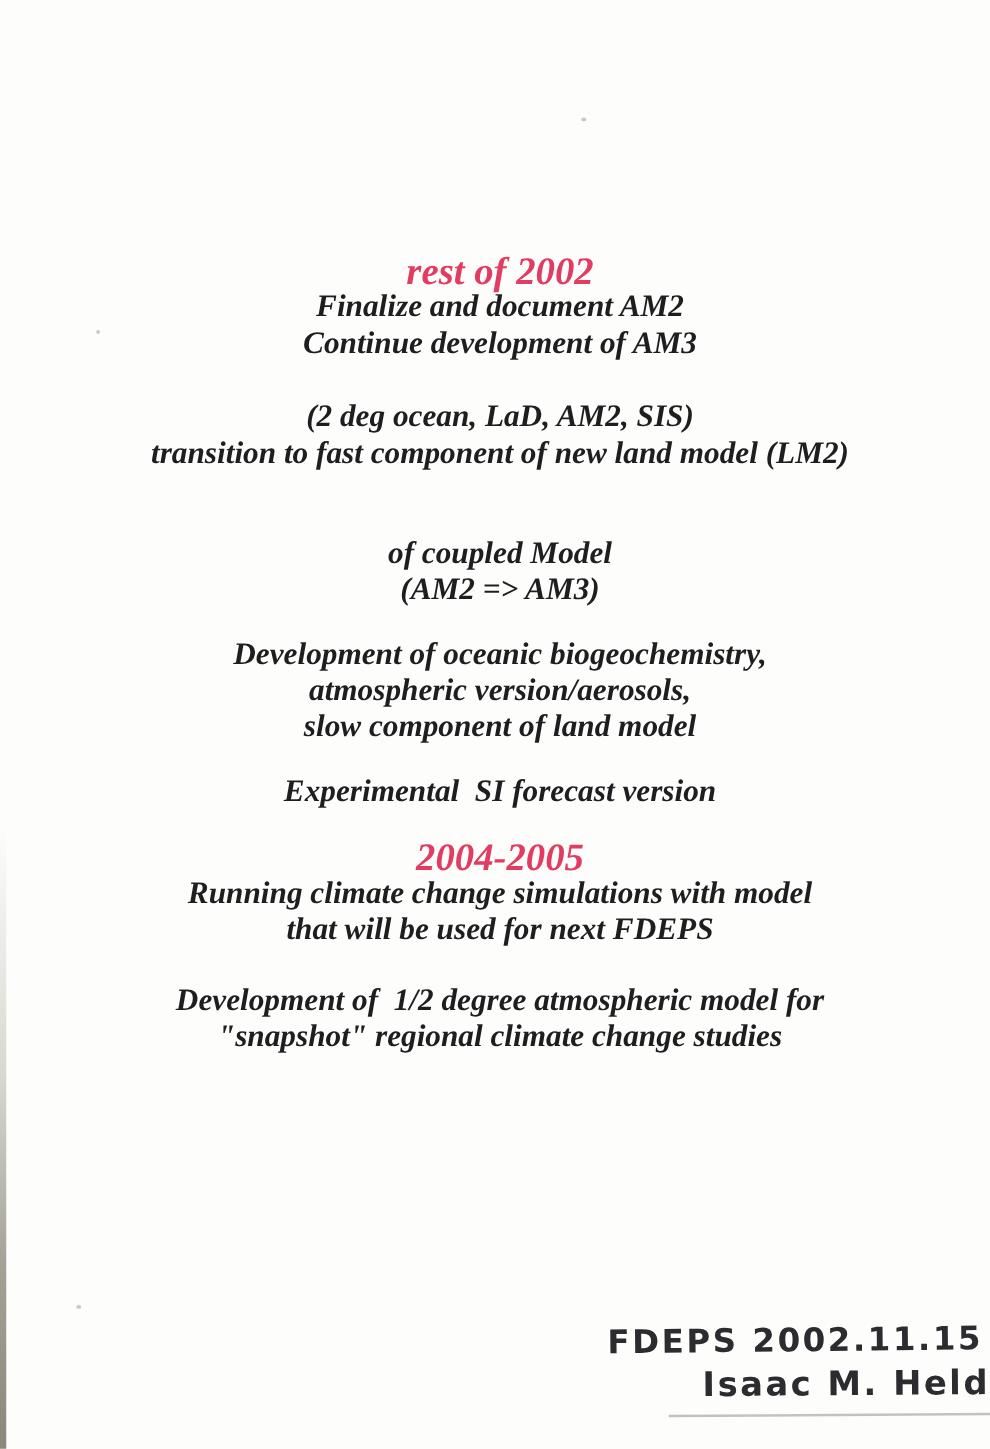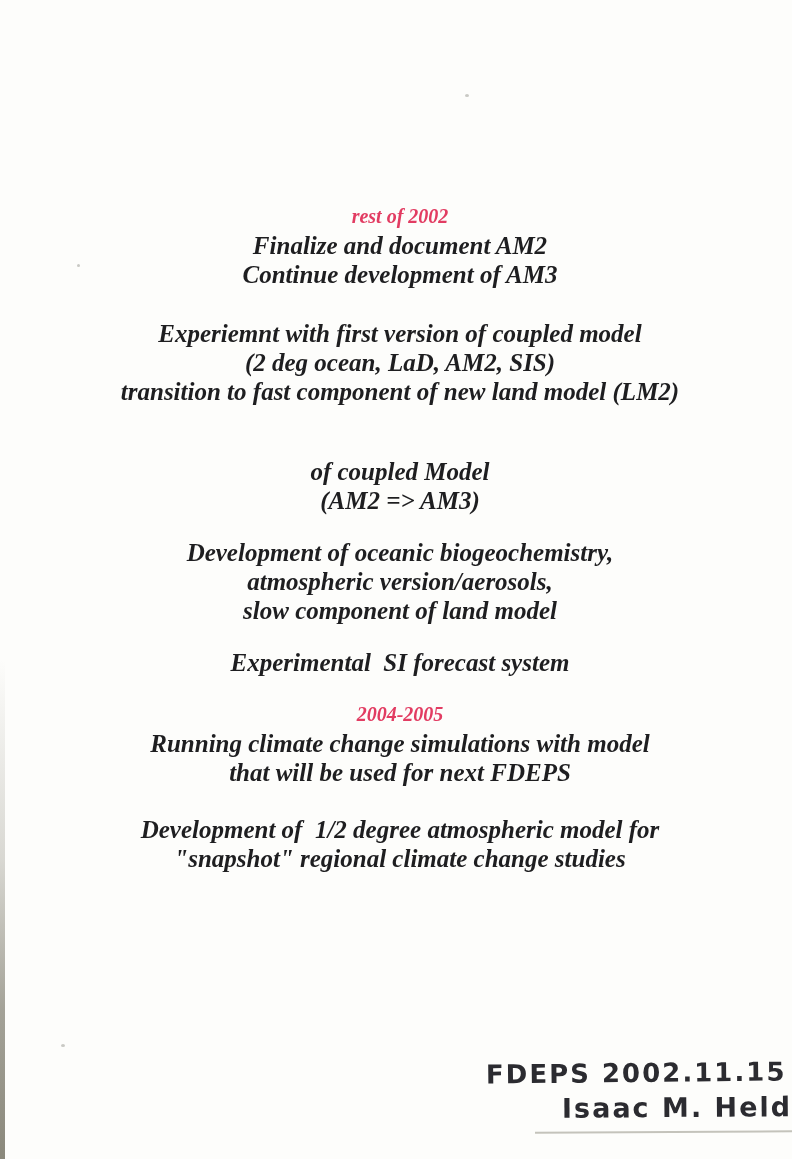--- a/index.html
+++ b/index.html
@@ -21,21 +21,21 @@
     top: 202px;
     left: 8px;
     width: 784px;
     text-align: center;
     color: var(--ink, #1e1e20);
   }
   .timeline-section { }
   .sec-1 { margin-top: 51px; }
   .sec-2 { margin-top: 23px; }
   .heading {
-    font-size: 20px;
+    font-size: 31px;
     line-height: 29px;
     font-weight: bold;
     font-style: italic;
     color: var(--accent, #e23c62);
   }
   .line {
     font-size: 25px;
     line-height: 29px;
     font-weight: bold;
     font-style: italic;
@@ -102,37 +102,36 @@
 <div class="page">
 
   <div class="content" id="sections">
       <section class="timeline-section sec-0">
         <h2 class="heading">rest of 2002</h2>
         <div class="block">
           <p class="line">Finalize and document AM2</p>
           <p class="line">Continue development of AM3</p>
         </div>
         <div class="block">
-          <p class="line">Experiemnt with first version of coupled model</p>
           <p class="line">(2 deg ocean, LaD, AM2, SIS)</p>
           <p class="line">transition to fast component of new land model (LM2)</p>
         </div>
       </section>
       <section class="timeline-section sec-1">
         <div class="block">
           <p class="line">of coupled Model</p>
           <p class="line">(AM2 =&gt; AM3)</p>
         </div>
         <div class="block">
           <p class="line">Development of oceanic biogeochemistry,</p>
           <p class="line">atmospheric version/aerosols,</p>
           <p class="line">slow component of land model</p>
         </div>
         <div class="block">
-          <p class="line">Experimental  SI forecast system</p>
+          <p class="line">Experimental  SI forecast version</p>
         </div>
       </section>
       <section class="timeline-section sec-2">
         <h2 class="heading">2004-2005</h2>
         <div class="block">
           <p class="line">Running climate change simulations with model</p>
           <p class="line">that will be used for next FDEPS</p>
         </div>
         <div class="block">
           <p class="line">Development of  1/2 degree atmospheric model for</p>

